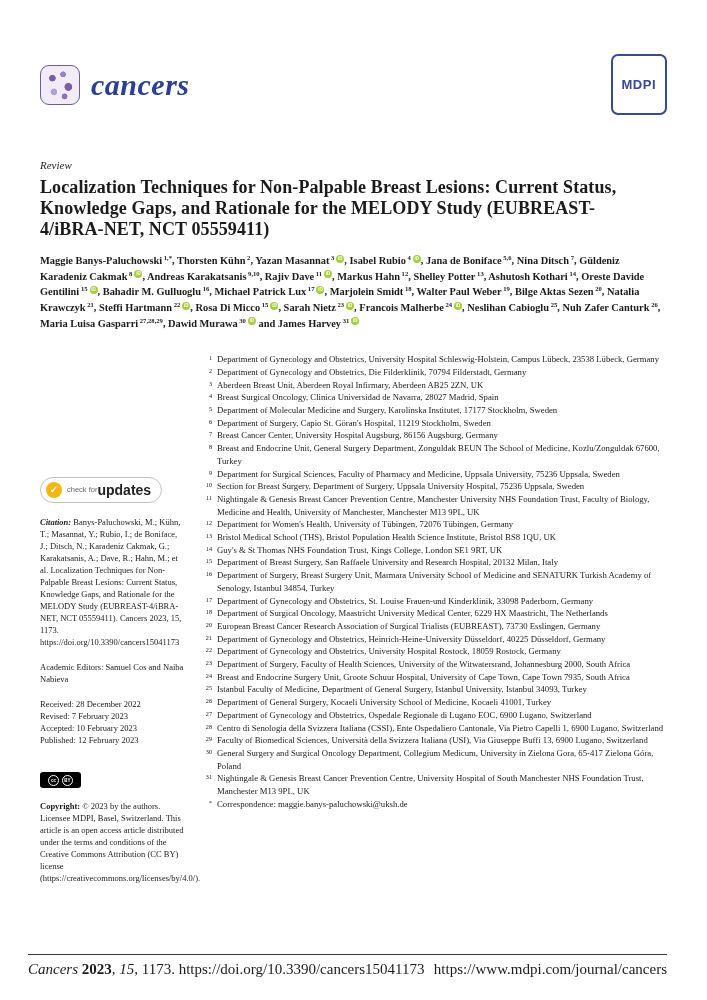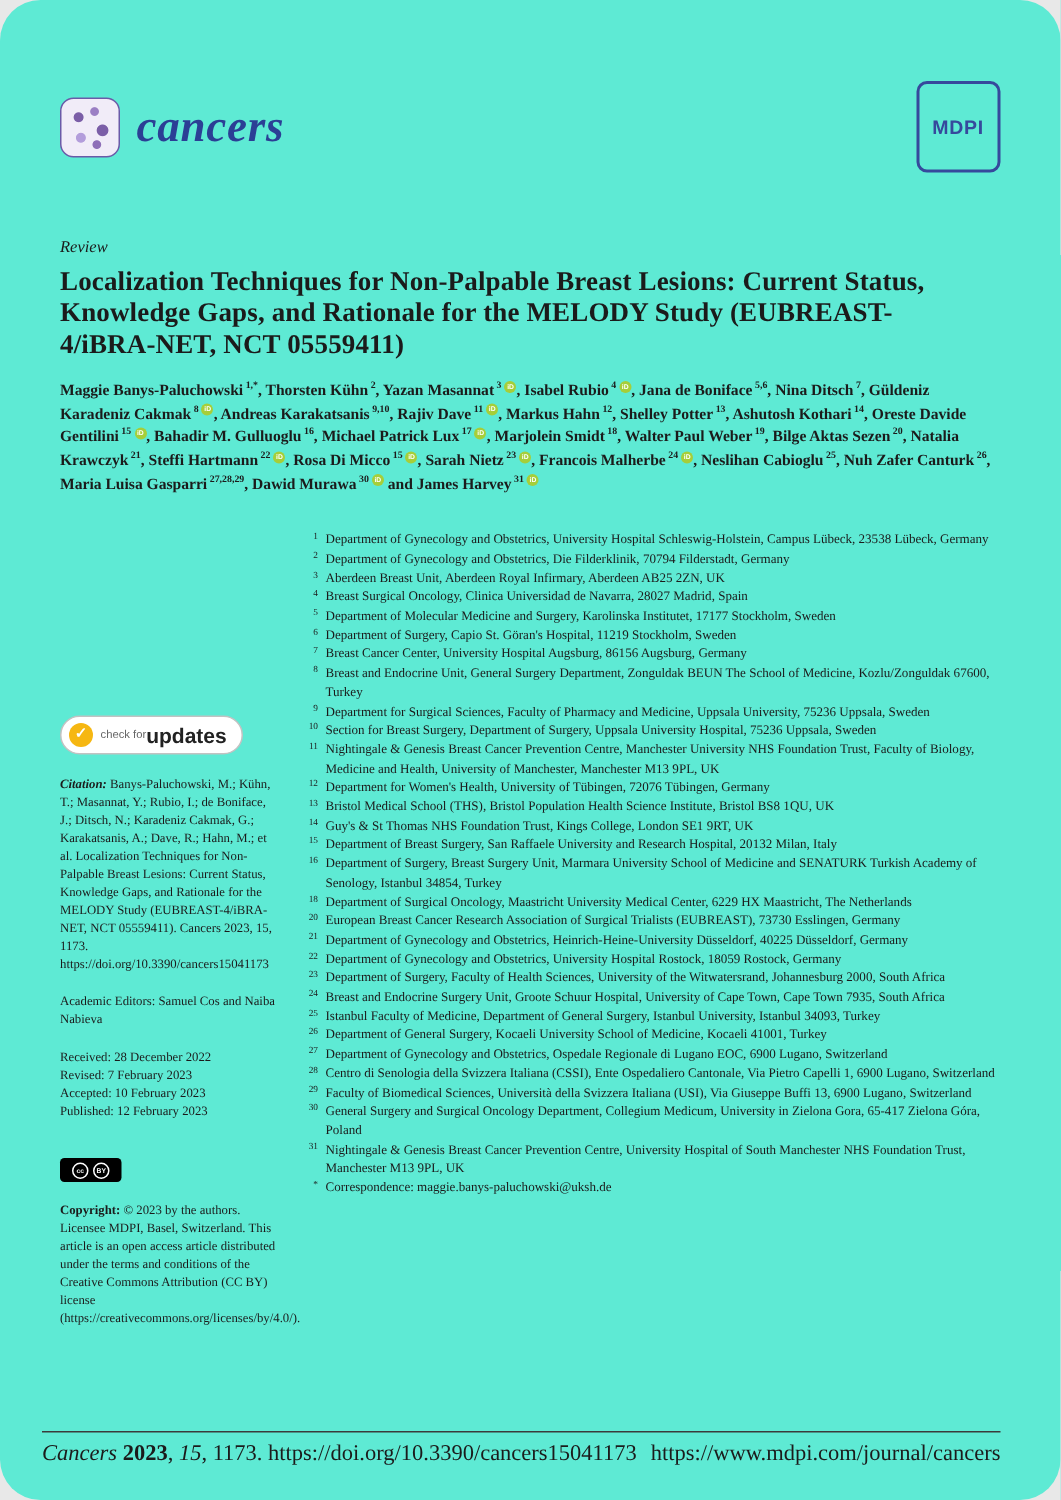--- a/index.html
+++ b/index.html
@@ -1,18 +1,18 @@
 <!DOCTYPE html>
 <html><head>
 <meta charset="utf-8">
 <style>
   html,body{margin:0;padding:0;background:#e8e8e8;}
-  .page{position:relative;width:707px;height:1000px;margin:0 auto;background:#5eead4;
+  .page{position:relative;width:707px;height:1000px;margin:0 auto;background:#ffffff;
         font-family:"Liberation Serif",serif;color:#1b1b1b;box-sizing:border-box;
-        padding:0 40px;overflow:hidden;border-radius:27px;}
+        padding:0 40px;overflow:hidden;}
 
   
   header{display:flex;justify-content:space-between;align-items:center;padding-top:54px;}
   .brand{display:flex;align-items:center;gap:11px;}
   .brand-icon{width:40px;height:40px;border:1.5px solid #6a5aa8;border-radius:9px;box-sizing:border-box;
     background:
       radial-gradient(circle at 30% 32%, #7b5ea7 3px, transparent 3.6px),
       radial-gradient(circle at 58% 22%, #9b7fc4 2.6px, transparent 3.2px),
       radial-gradient(circle at 72% 55%, #7b5ea7 3.6px, transparent 4.2px),
       radial-gradient(circle at 34% 68%, #b39ddb 3px, transparent 3.6px),
@@ -173,20 +173,24 @@
           </div>
           <div class="aff-row">
             <div class="aff-num">15</div>
             <div class="aff-text">Department of Breast Surgery, San Raffaele University and Research Hospital, 20132 Milan, Italy</div>
           </div>
           <div class="aff-row">
             <div class="aff-num">16</div>
             <div class="aff-text">Department of Surgery, Breast Surgery Unit, Marmara University School of Medicine and SENATURK Turkish Academy of Senology, Istanbul 34854, Turkey</div>
           </div>
           <div class="aff-row">
+            <div class="aff-num">17</div>
+            <div class="aff-text">Department of Gynecology and Obstetrics, St. Louise Frauen-und Kinderklinik, 33098 Paderborn, Germany</div>
+          </div>
+          <div class="aff-row">
             <div class="aff-num">18</div>
             <div class="aff-text">Department of Surgical Oncology, Maastricht University Medical Center, 6229 HX Maastricht, The Netherlands</div>
           </div>
           <div class="aff-row">
             <div class="aff-num">20</div>
             <div class="aff-text">European Breast Cancer Research Association of Surgical Trialists (EUBREAST), 73730 Esslingen, Germany</div>
           </div>
           <div class="aff-row">
             <div class="aff-num">21</div>
             <div class="aff-text">Department of Gynecology and Obstetrics, Heinrich-Heine-University Düsseldorf, 40225 Düsseldorf, Germany</div>

